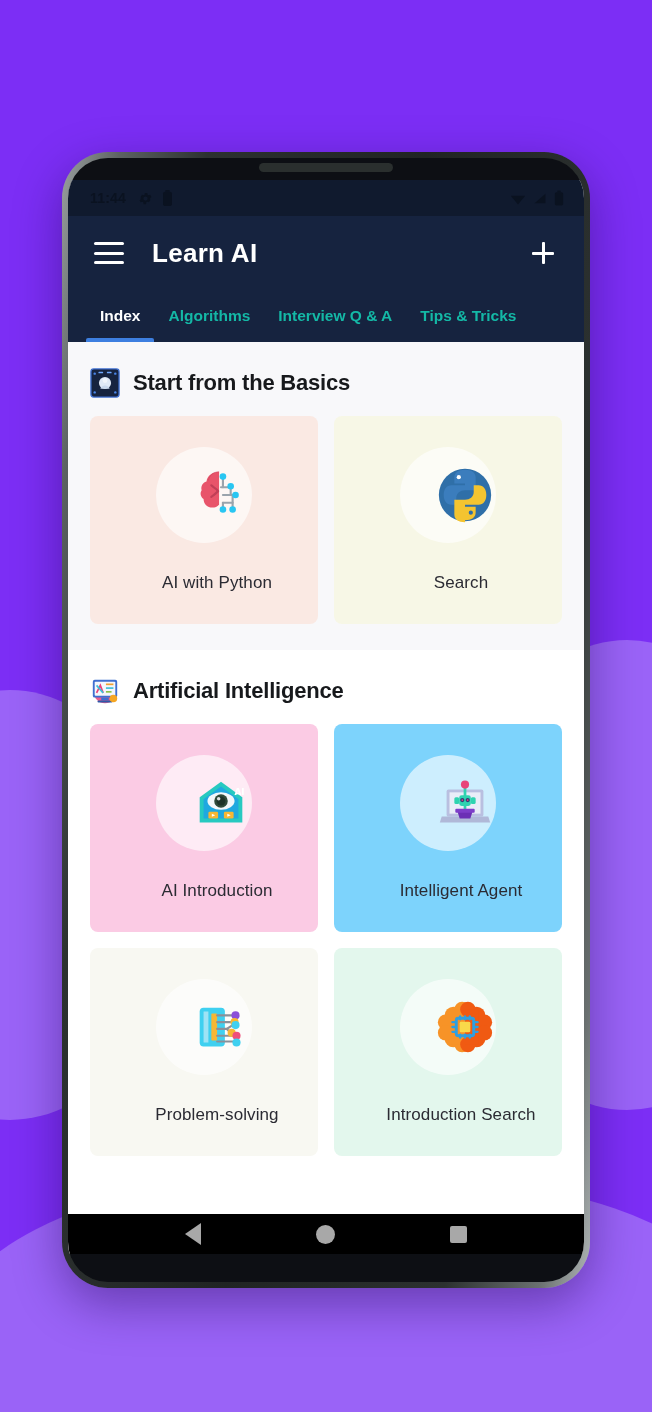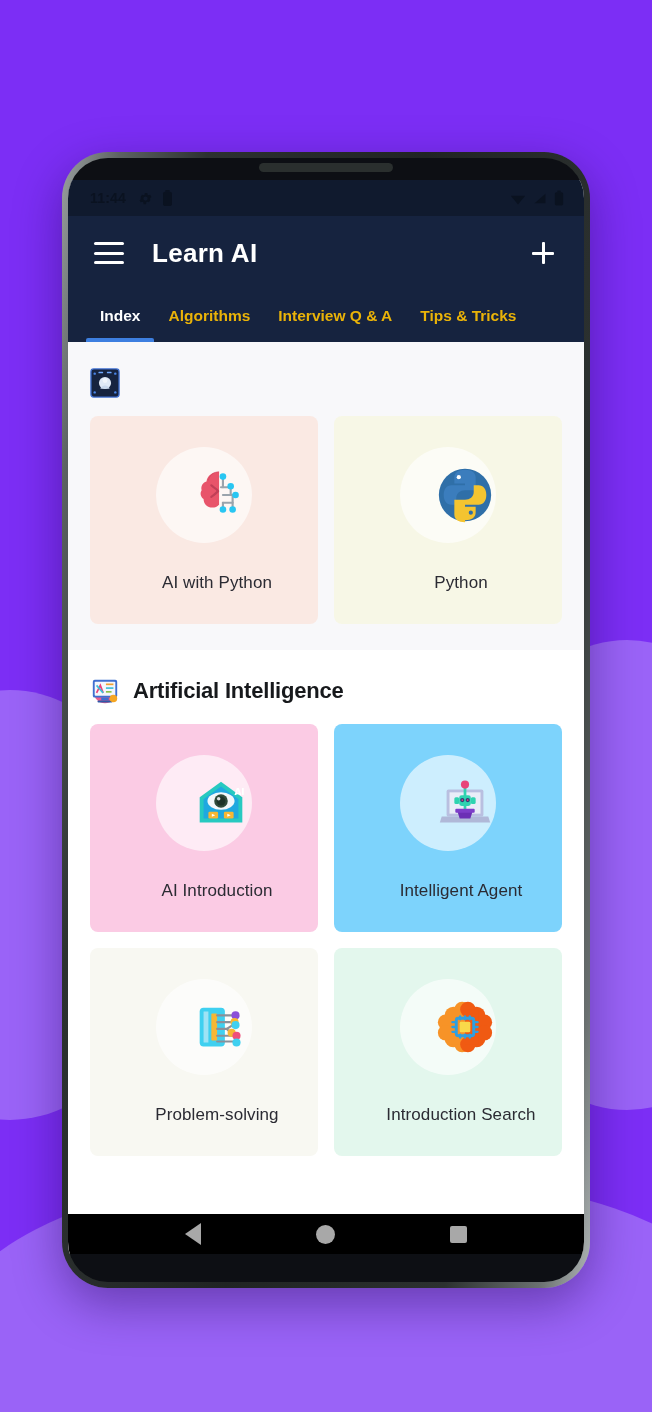--- a/index.html
+++ b/index.html
@@ -182,21 +182,21 @@
     display: flex;
     align-items: stretch;
     padding: 0 18px;
     position: relative;
   }
   .tab {
     display: flex;
     align-items: center;
     justify-content: center;
     padding: 0 14px;
-    color: #eab308;
+    color: #14b8a6;
     font-size: 15.5px;
     font-weight: bold;
     white-space: nowrap;
     position: relative;
     cursor: pointer;
   }
   .tab.active { color: #ffffff; }
   .tab.active::after {
     content: "";
     position: absolute;
@@ -369,20 +369,21 @@
                 <circle cx="16" cy="16" r="6.5" fill="#dfe9f7"></circle>
                 <circle cx="16" cy="13.4" r="2.6" fill="#f0f5fc"></circle>
                 <path d="M11 22c1.2-2.4 3-3.4 5-3.4s3.8 1 5 3.4" fill="#c8d8ee"></path>
                 <circle cx="5" cy="6" r="1.3" fill="#4a86e8"></circle>
                 <circle cx="27" cy="6" r="1.3" fill="#4a86e8"></circle>
                 <circle cx="5" cy="26" r="1.3" fill="#4a86e8"></circle>
                 <circle cx="27" cy="26" r="1.3" fill="#4a86e8"></circle>
                 <rect x="9" y="4" width="5" height="1.6" rx="0.6" fill="#6fa8ff"></rect>
                 <rect x="18" y="4" width="5" height="1.6" rx="0.6" fill="#6fa8ff"></rect>
               </svg>
+              <div class="section-title">Start from the Basics</div>
             </div>
             <div class="cards">
 
               <div class="card" style="background:#fae9e3">
                 <div class="card-icon-wrap">
                   <svg width="62" height="62" viewBox="0 0 64 64">
                     <path d="M30 8c-7 0-12 4-13 10-4 1-6 5-5 9-2 3-1 7 2 9 0 5 4 9 9 9 3 0 5-1 7-3V8z" fill="#e8546a"></path>
                     <path d="M30 8c-6 0-10 4-11 9" fill="none" stroke="#c9405a" stroke-width="1" opacity="0.5"></path>
                     <path d="M22 22c2 2 5 3 7 6" fill="none" stroke="#c13f57" stroke-width="2.2" stroke-linecap="round"></path>
                     <path d="M22 34c3-2 5-4 7-6" fill="none" stroke="#c13f57" stroke-width="2.2" stroke-linecap="round"></path>
@@ -407,21 +408,21 @@
 
               <div class="card" style="background:#f7f7e6">
                 <div class="card-icon-wrap">
                   <svg width="62" height="62" viewBox="0 0 64 64">
                     <circle cx="32" cy="32" r="27" fill="#2f6fa8"></circle>
                     <path d="M32 6c-7 0-11 3-11 8v6h11v2H18c-5 0-8 4-8 10s3 10 8 10h5v-7c0-5 4-8 9-8h11V14c0-5-4-8-11-8zm-6 5.5a2.2 2.2 0 1 1 0 4.4 2.2 2.2 0 0 1 0-4.4z" fill="#3b7dbd"></path>
                     <path d="M32 58c7 0 11-3 11-8v-6H32v-2h14c5 0 8-4 8-10s-3-10-8-10h-5v7c0 5-4 8-9 8H21v15c0 5 4 8 11 8zm6-5.5a2.2 2.2 0 1 1 0-4.4 2.2 2.2 0 0 1 0 4.4z" fill="#f4c430"></path>
                     <circle cx="25.6" cy="13.6" r="2.2" fill="#ffffff"></circle>
                   </svg>
                 </div>
-                <div class="card-label">Python</div>
+                <div class="card-label">Search</div>
               </div>
 
             </div>
           </div>
 
           <div class="section">
             <div class="section-head">
               <svg class="section-icon" viewBox="0 0 32 32">
                 <circle cx="16" cy="17" r="12" fill="#e8437a" opacity="0.85"></circle>
                 <rect x="3" y="4" width="26" height="19" rx="2" fill="#3f6fd0"></rect>

